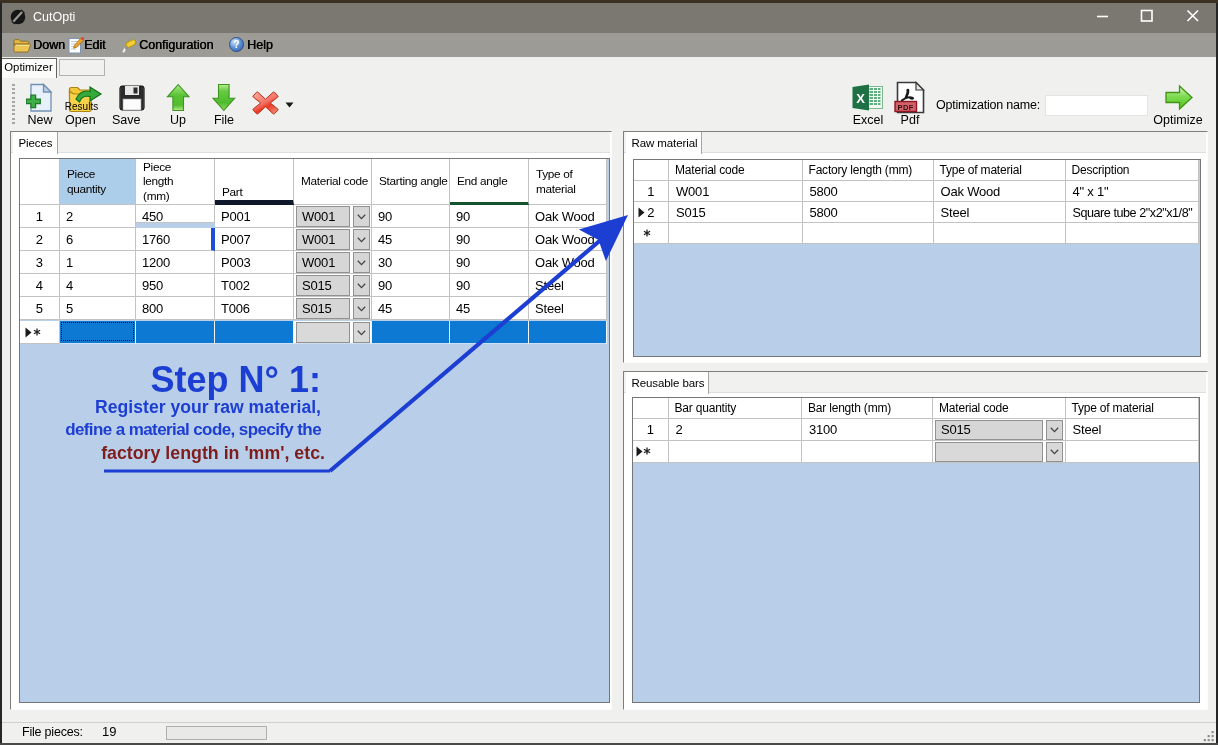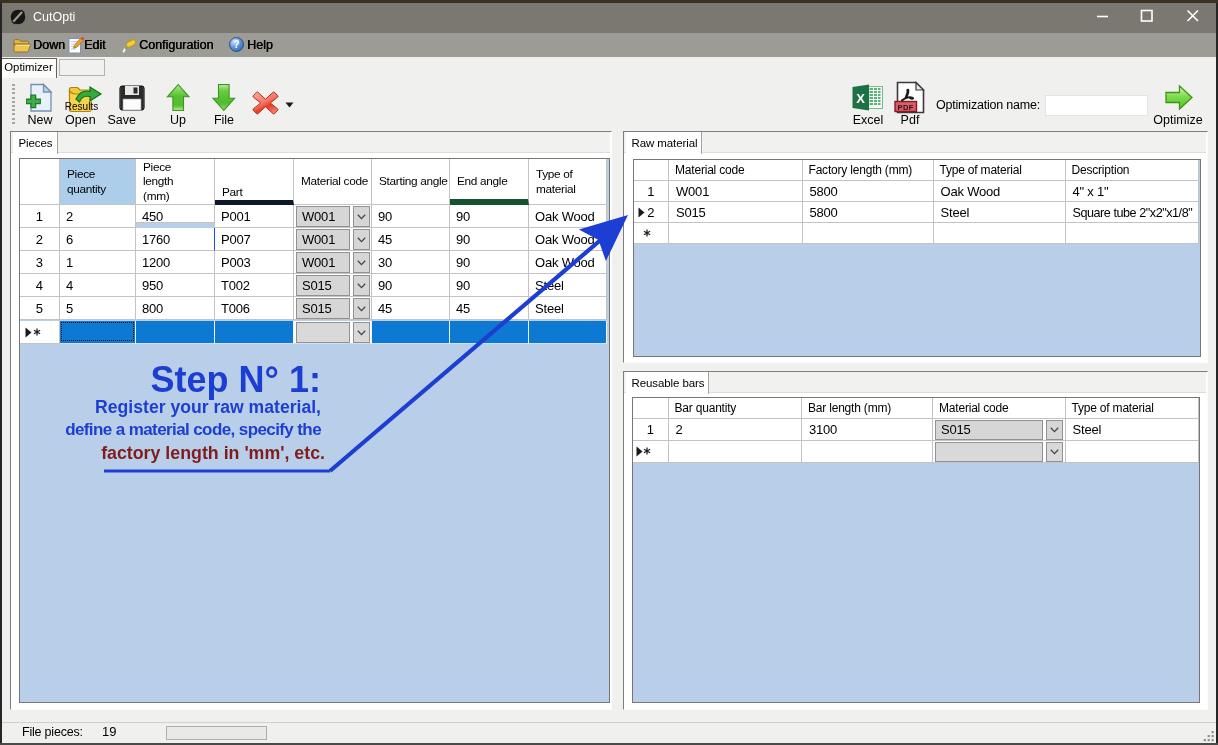--- a/index.html
+++ b/index.html
@@ -72,21 +72,21 @@
 <path d="M8 16 Q13 6 22 8.5 L22 4 L33 11 L22 18 L22 13.5 Q14 12 11.5 19 Z" fill="#35a93a" stroke="#147018" stroke-width="1.2"></path>
 </svg>
 <div class="t" style="left:65px;top:113px;width:42px;height:14px;font-size:12.5px;line-height:14px;text-align:left;z-index:20;">Open</div>
 <svg style="left:118px;top:84px;z-index:20;" width="28" height="28" viewBox="0 0 28 28">
 <path d="M2 4 Q2 2 4 2 L24 2 Q26 2 26 4 L26 24 Q26 26 24 26 L4 26 Q2 26 2 24 Z" fill="#2b2b2b" stroke="#111" stroke-width="1"></path>
 <rect x="7" y="2" width="14" height="9" fill="#e8e8e8"></rect>
 <rect x="15.5" y="3.5" width="4" height="6" fill="#2b2b2b"></rect>
 <rect x="5" y="15" width="18" height="11" fill="#fcfcfc" stroke="#999" stroke-width="0.6"></rect>
 <path d="M2 4 L2 24 M26 4 L26 24" stroke="#555" stroke-width="1"></path>
 </svg>
-<div class="t" style="left:96px;top:113px;width:40px;height:14px;font-size:12.5px;line-height:14px;text-align:right;z-index:20;">Save</div>
+<div class="t" style="left:112px;top:113px;width:40px;height:14px;font-size:12.5px;line-height:14px;text-align:left;z-index:20;">Save</div>
 <svg style="left:166px;top:83px;z-index:20;" width="24" height="30" viewBox="0 0 24 30">
 <defs>
       <linearGradient id="gup" x1="0" y1="0" x2="0" y2="1">
 <stop offset="0" stop-color="#a8e983"></stop>
         <stop offset="0.45" stop-color="#55c133"></stop>
         <stop offset="0.8" stop-color="#52bd30"></stop>
         <stop offset="1" stop-color="#b8ec8c"></stop>
       </linearGradient>
     </defs>
 <path d="M12.2 1.5 L23 13.8 L17.5 13.8 L17.5 27.5 L6.9 27.5 L6.9 13.8 L1.4 13.8 Z" fill="url(#gup)" stroke="#3f9421" stroke-width="1.1"></path>
@@ -160,38 +160,38 @@
 <div style="left:624.0px;top:372.0px;width:582px;height:21px;background:#f1f1ef;border-bottom:1px solid #dddddc;z-index:6;"></div>
 <div style="left:626.0px;top:372.0px;width:83px;height:21.5px;background:#fff;border-right:1px solid #a5a5a3;z-index:7;"></div>
 <div class="t" style="left:631.5px;top:375.5px;width:85px;height:14px;font-size:11.5px;line-height:14px;z-index:8;letter-spacing:-0.1px;">Reusable bars</div>
 <div style="left:18.5px;top:157.5px;width:591.5px;height:545px;background:#b9cfe9;border:1px solid #767676;z-index:10;"></div>
 <div class="t" style="left:19.5px;top:158.5px;width:40.5px;height:46.0px;background:#fff;border-right:1px solid #c3c3c3;border-bottom:1px solid #c3c3c3;font-size:13px;line-height:46.0px;color:#000;padding-left:6px;z-index:11;letter-spacing:-0.2px;"></div>
 <div style="left:60px;top:158.5px;width:76px;height:46px;background:#acceea;border-right:1px solid #c3c3c3;border-bottom:1px solid #c3c3c3;font-size:11.8px;line-height:14.5px;padding-left:7px;padding-top:8.5px;z-index:11;letter-spacing:-0.3px;color:#000;white-space:nowrap;overflow:hidden;">Piece<br>quantity</div>
 <div style="left:136px;top:158.5px;width:79px;height:46px;background:#fff;border-right:1px solid #c3c3c3;border-bottom:1px solid #c3c3c3;font-size:11.8px;line-height:14.5px;padding-left:7px;padding-top:1.25px;z-index:11;letter-spacing:-0.3px;color:#000;white-space:nowrap;overflow:hidden;">Piece<br>length<br>(mm)</div>
 <div style="left:215px;top:158.5px;width:79px;height:46px;background:#fff;border-right:1px solid #c3c3c3;border-bottom:5px solid #0f172a;font-size:11.8px;line-height:14.5px;padding-left:7px;padding-top:26px;z-index:11;letter-spacing:-0.3px;color:#000;white-space:nowrap;overflow:hidden;">Part<br>reference</div>
 <div style="left:294px;top:158.5px;width:78px;height:46px;background:#fff;border-right:1px solid #c3c3c3;border-bottom:1px solid #c3c3c3;font-size:11.8px;line-height:14.5px;padding-left:7px;padding-top:15.75px;z-index:11;letter-spacing:-0.3px;color:#000;white-space:nowrap;overflow:hidden;">Material code</div>
 <div style="left:372px;top:158.5px;width:78px;height:46px;background:#fff;border-right:1px solid #c3c3c3;border-bottom:1px solid #c3c3c3;font-size:11.8px;line-height:14.5px;padding-left:7px;padding-top:15.75px;z-index:11;letter-spacing:-0.3px;color:#000;white-space:nowrap;overflow:hidden;">Starting angle</div>
-<div style="left:450px;top:158.5px;width:79px;height:46px;background:#fff;border-right:1px solid #c3c3c3;border-bottom:6px solid #14532d;font-size:11.8px;line-height:14.5px;padding-left:7px;padding-top:15.75px;z-index:11;letter-spacing:-0.3px;color:#000;white-space:nowrap;overflow:hidden;">End angle</div>
+<div style="left:450px;top:158.5px;width:79px;height:46px;background:#fff;border-right:1px solid #c3c3c3;border-bottom:3px solid #14532d;font-size:11.8px;line-height:14.5px;padding-left:7px;padding-top:15.75px;z-index:11;letter-spacing:-0.3px;color:#000;white-space:nowrap;overflow:hidden;">End angle</div>
 <div style="left:529px;top:158.5px;width:78px;height:46px;background:#fff;border-right:1px solid #c3c3c3;border-bottom:1px solid #c3c3c3;font-size:11.8px;line-height:14.5px;padding-left:7px;padding-top:8.5px;z-index:11;letter-spacing:-0.3px;color:#000;white-space:nowrap;overflow:hidden;">Type of<br>material</div>
 <div class="t" style="left:19.5px;top:204.5px;width:40.5px;height:23.19999999999999px;background:#fff;border-right:1px solid #c3c3c3;border-bottom:1px solid #c3c3c3;font-size:13px;line-height:23.19999999999999px;color:#000;text-align:center;z-index:11;letter-spacing:-0.2px;">1</div>
 <div class="t" style="left:60px;top:204.5px;width:76px;height:23.19999999999999px;background:#fff;border-right:1px solid #c3c3c3;border-bottom:1px solid #c3c3c3;font-size:13px;line-height:23.19999999999999px;color:#000;padding-left:6px;z-index:11;letter-spacing:-0.2px;">2</div>
 <div class="t" style="left:136px;top:204.5px;width:79px;height:18px;background:#fff;border-right:1px solid #c3c3c3;border-bottom:1px solid #c3c3c3;font-size:13px;line-height:23.19999999999999px;color:#000;padding-left:6px;z-index:11;letter-spacing:-0.2px;">450</div>
 <div class="t" style="left:215px;top:204.5px;width:79px;height:23.19999999999999px;background:#fff;border-right:1px solid #c3c3c3;border-bottom:1px solid #c3c3c3;font-size:13px;line-height:23.19999999999999px;color:#000;padding-left:6px;z-index:11;letter-spacing:-0.2px;">P001</div>
 <div class="t" style="left:294px;top:204.5px;width:78px;height:23.19999999999999px;background:#fff;border-right:1px solid #c3c3c3;border-bottom:1px solid #c3c3c3;font-size:13px;line-height:23.19999999999999px;color:#000;padding-left:6px;z-index:11;letter-spacing:-0.2px;"></div>
 <div class="t" style="left:296px;top:205.5px;width:54px;height:21px;background:#d6d6d6;border:1px solid #919191;z-index:14;font-size:13px;line-height:19px;padding-left:5px;letter-spacing:-0.2px;">W001</div>
 <div style="left:352.5px;top:205.5px;width:17.5px;height:21px;background:#d6d6d6;border:1px solid #919191;z-index:14;"></div>
 <svg style="left:356.75px;top:213.5px;z-index:15;" width="9" height="6" viewBox="0 0 9 6">
     <path d="M0.8 0.8 L4.5 4.6 L8.2 0.8" fill="none" stroke="#444" stroke-width="1.3"></path>
   </svg>
 <div class="t" style="left:372px;top:204.5px;width:78px;height:23.19999999999999px;background:#fff;border-right:1px solid #c3c3c3;border-bottom:1px solid #c3c3c3;font-size:13px;line-height:23.19999999999999px;color:#000;padding-left:6px;z-index:11;letter-spacing:-0.2px;">90</div>
 <div class="t" style="left:450px;top:204.5px;width:79px;height:23.19999999999999px;background:#fff;border-right:1px solid #c3c3c3;border-bottom:1px solid #c3c3c3;font-size:13px;line-height:23.19999999999999px;color:#000;padding-left:6px;z-index:11;letter-spacing:-0.2px;">90</div>
 <div class="t" style="left:529px;top:204.5px;width:78px;height:23.19999999999999px;background:#fff;border-right:1px solid #c3c3c3;border-bottom:1px solid #c3c3c3;font-size:13px;line-height:23.19999999999999px;color:#000;padding-left:6px;z-index:11;letter-spacing:-0.2px;">Oak Wood</div>
 <div class="t" style="left:19.5px;top:227.7px;width:40.5px;height:23.200000000000017px;background:#fff;border-right:1px solid #c3c3c3;border-bottom:1px solid #c3c3c3;font-size:13px;line-height:23.200000000000017px;color:#000;text-align:center;z-index:11;letter-spacing:-0.2px;">2</div>
 <div class="t" style="left:60px;top:227.7px;width:76px;height:23.200000000000017px;background:#fff;border-right:1px solid #c3c3c3;border-bottom:1px solid #c3c3c3;font-size:13px;line-height:23.200000000000017px;color:#000;padding-left:6px;z-index:11;letter-spacing:-0.2px;">6</div>
-<div class="t" style="left:136px;top:227.7px;width:79px;height:23.200000000000017px;background:#fff;border-right:1px solid #1d4ed8;border-bottom:1px solid #c3c3c3;font-size:13px;line-height:23.200000000000017px;color:#000;padding-left:6px;z-index:11;letter-spacing:-0.2px;">1760</div>
+<div class="t" style="left:136px;top:227.7px;width:79px;height:23.200000000000017px;background:#fff;border-right:4px solid #1d4ed8;border-bottom:1px solid #c3c3c3;font-size:13px;line-height:23.200000000000017px;color:#000;padding-left:6px;z-index:11;letter-spacing:-0.2px;">1760</div>
 <div class="t" style="left:215px;top:227.7px;width:79px;height:23.200000000000017px;background:#fff;border-right:1px solid #c3c3c3;border-bottom:1px solid #c3c3c3;font-size:13px;line-height:23.200000000000017px;color:#000;padding-left:6px;z-index:11;letter-spacing:-0.2px;">P007</div>
 <div class="t" style="left:294px;top:227.7px;width:78px;height:23.200000000000017px;background:#fff;border-right:1px solid #c3c3c3;border-bottom:1px solid #c3c3c3;font-size:13px;line-height:23.200000000000017px;color:#000;padding-left:6px;z-index:11;letter-spacing:-0.2px;"></div>
 <div class="t" style="left:296px;top:228.7px;width:54px;height:21px;background:#d6d6d6;border:1px solid #919191;z-index:14;font-size:13px;line-height:19px;padding-left:5px;letter-spacing:-0.2px;">W001</div>
 <div style="left:352.5px;top:228.7px;width:17.5px;height:21px;background:#d6d6d6;border:1px solid #919191;z-index:14;"></div>
 <svg style="left:356.75px;top:236.7px;z-index:15;" width="9" height="6" viewBox="0 0 9 6">
     <path d="M0.8 0.8 L4.5 4.6 L8.2 0.8" fill="none" stroke="#444" stroke-width="1.3"></path>
   </svg>
 <div class="t" style="left:372px;top:227.7px;width:78px;height:23.200000000000017px;background:#fff;border-right:1px solid #c3c3c3;border-bottom:1px solid #c3c3c3;font-size:13px;line-height:23.200000000000017px;color:#000;padding-left:6px;z-index:11;letter-spacing:-0.2px;">45</div>
 <div class="t" style="left:450px;top:227.7px;width:79px;height:23.200000000000017px;background:#fff;border-right:1px solid #c3c3c3;border-bottom:1px solid #c3c3c3;font-size:13px;line-height:23.200000000000017px;color:#000;padding-left:6px;z-index:11;letter-spacing:-0.2px;">90</div>
 <div class="t" style="left:529px;top:227.7px;width:78px;height:23.200000000000017px;background:#fff;border-right:1px solid #c3c3c3;border-bottom:1px solid #c3c3c3;font-size:13px;line-height:23.200000000000017px;color:#000;padding-left:6px;z-index:11;letter-spacing:-0.2px;">Oak Wood</div>

